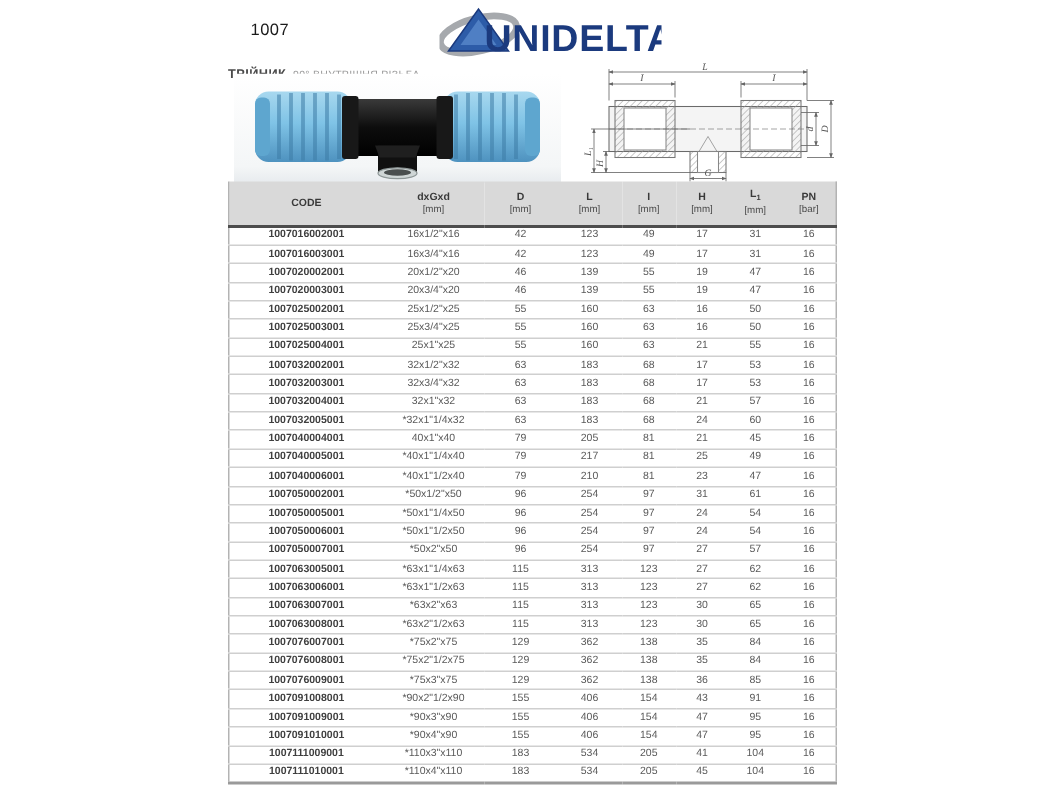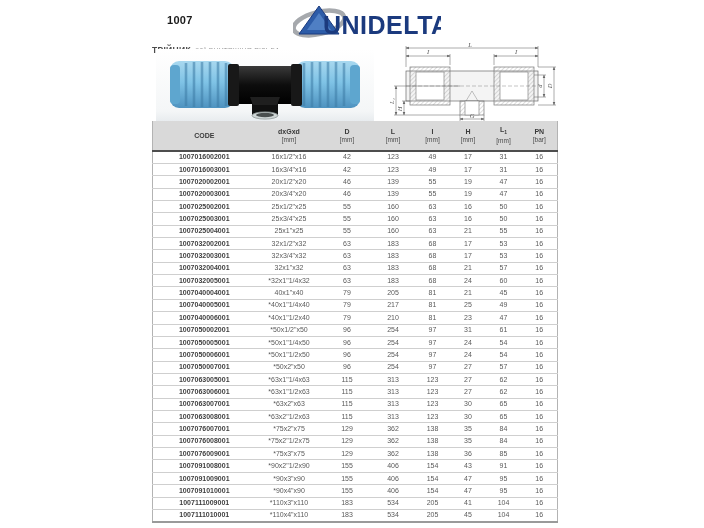--- a/index.html
+++ b/index.html
@@ -2,21 +2,21 @@
 <html><head>
 <meta charset="utf-8">
 <style>
   * { margin:0; padding:0; box-sizing:border-box; }
   html,body { width:704px; height:528px; background:#ffffff; overflow:hidden;
     font-family:"Liberation Sans", sans-serif; }
   .page { position:relative; width:704px; height:528px; background:#fff; }
 
   
   .product-code { position:absolute; left:167px; top:14px; font-size:11px;
-    font-weight:bold; color:#1a1a1a; letter-spacing:.3px; }
+    font-weight:normal; color:#1a1a1a; letter-spacing:.3px; }
   .logo { position:absolute; left:293px; top:1px; width:148px; height:40px; }
   .title-line { position:absolute; left:152px; top:39px; white-space:nowrap; }
   .title-main { font-size:8.5px; font-weight:bold; color:#4a4a4a; letter-spacing:.3px; }
   .title-sub  { font-size:7px; color:#9a9a9a; letter-spacing:.2px; }
 
   
   .photo-wrap   { position:absolute; left:156px; top:49px; width:218px; height:73px; }
   .drawing-wrap { position:absolute; left:386px; top:41px; width:176px; height:82px; }
 
   

